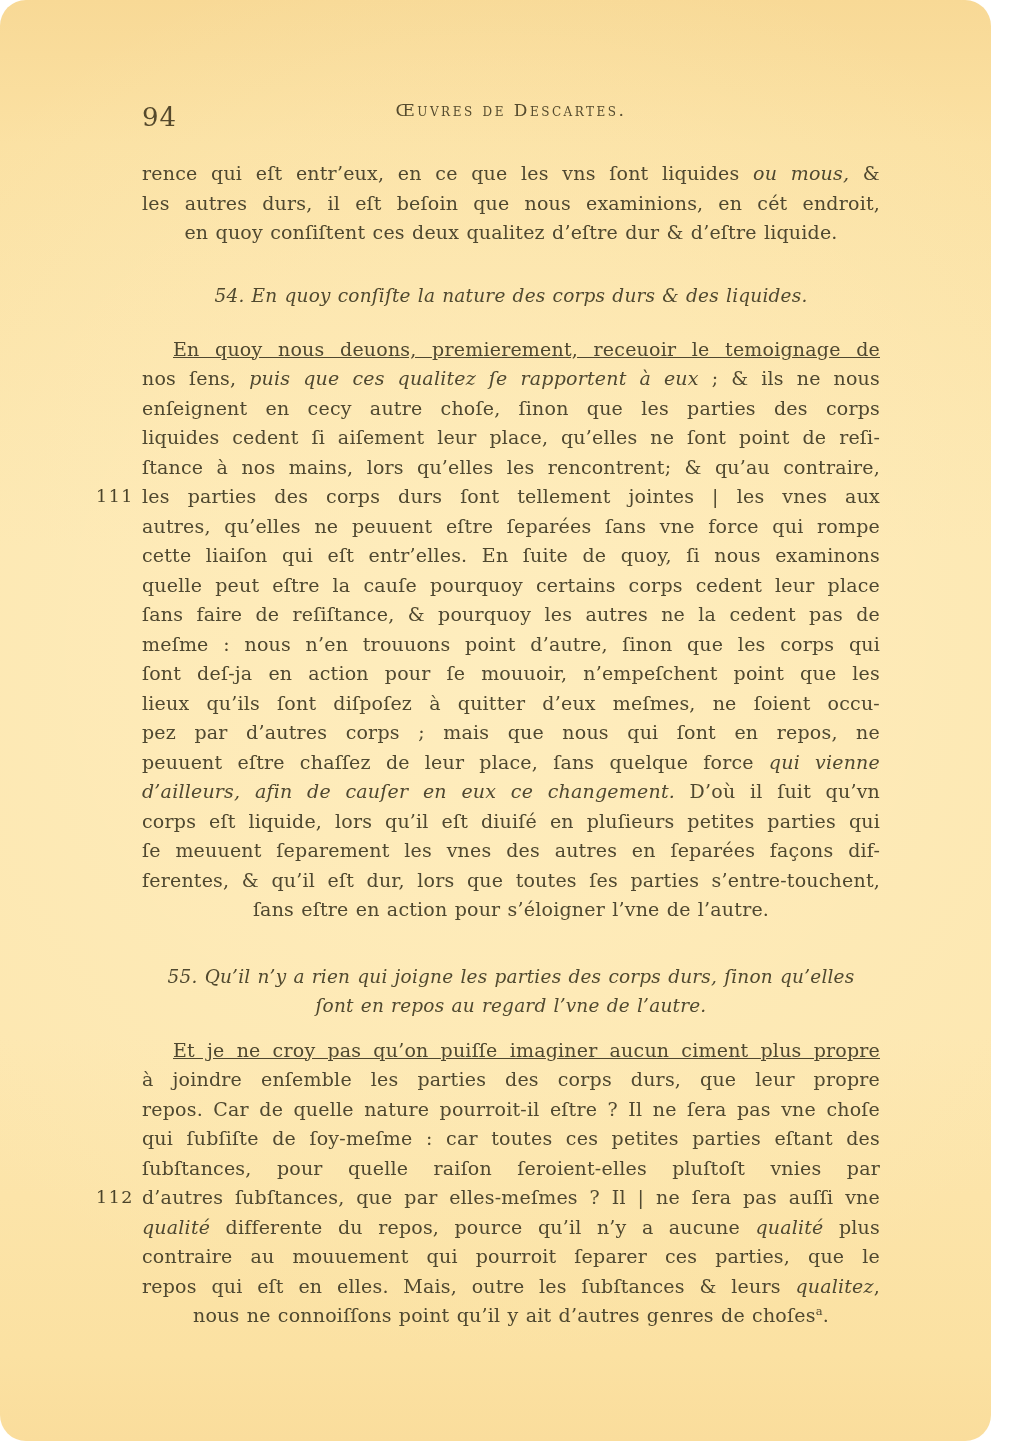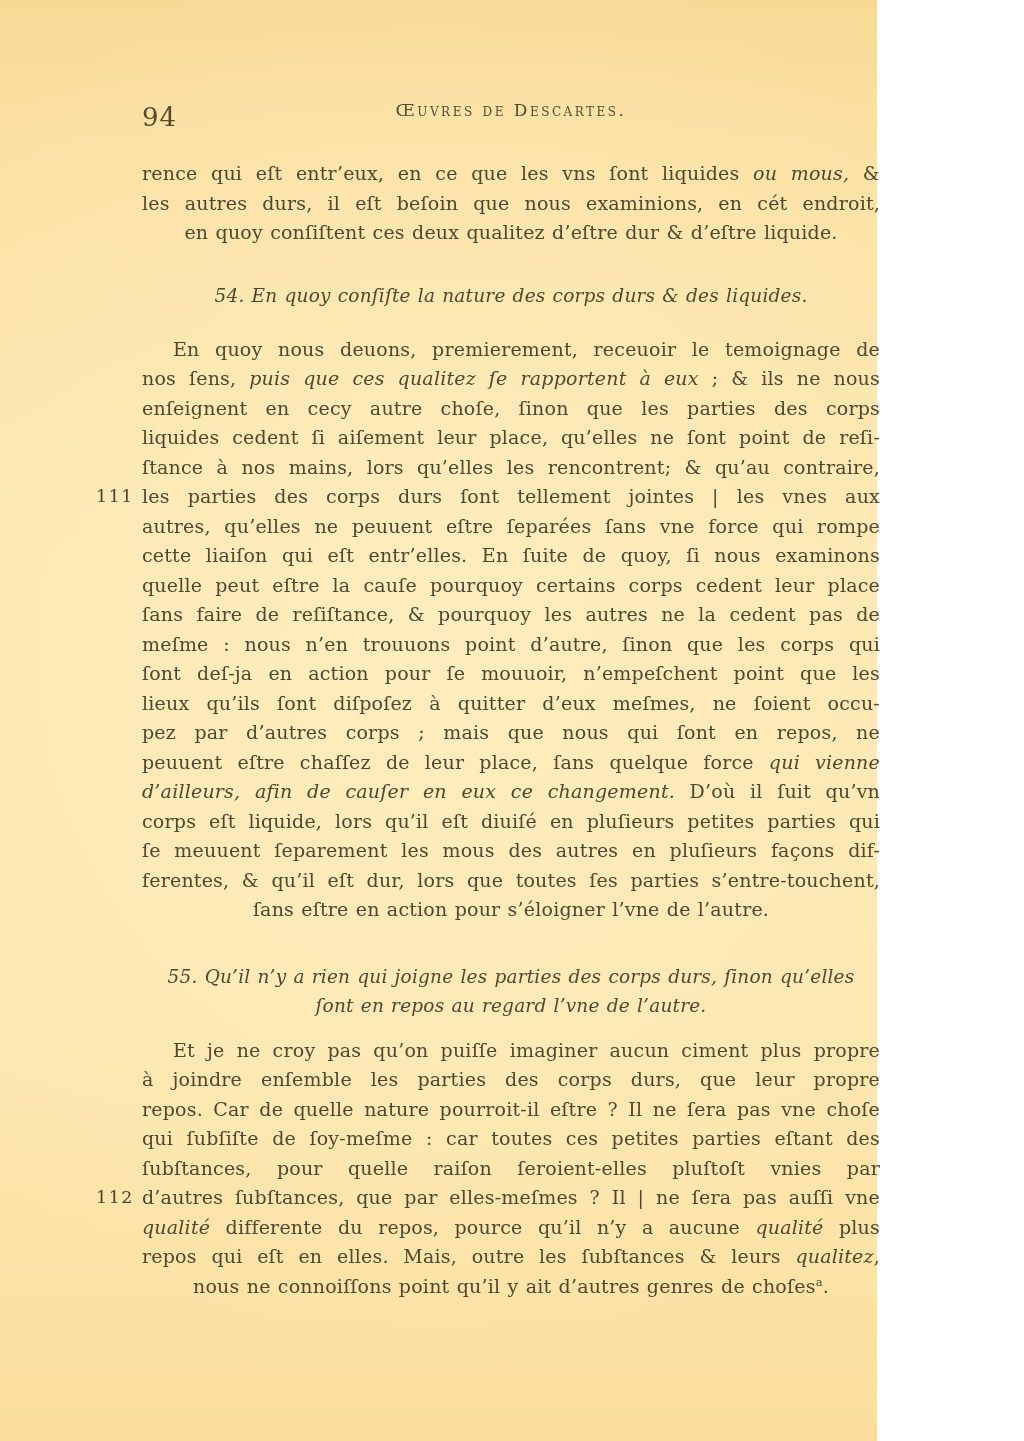--- a/index.html
+++ b/index.html
@@ -2,28 +2,29 @@
 <html><head>
 <meta charset="utf-8">
 <style>
   html, body { margin: 0; padding: 0; }
   body {
     width: 1024px; height: 1441px; overflow: hidden;
     font-family: "DejaVu Serif", "Liberation Serif", serif;
   }
   .page {
     position: relative;
-    width: 877px; height: 1441px;
+    width: 991px; height: 1441px;
     background:
       radial-gradient(ellipse 120% 90% at 50% 42%, rgba(255,240,196,.55) 0%, rgba(253,231,176,.0) 60%),
       linear-gradient(180deg, #f8d torna 0%);
     background:
       radial-gradient(ellipse 120% 80% at 50% 45%, rgba(255,241,199,.6) 0%, rgba(255,241,199,0) 62%),
       linear-gradient(180deg, #f8d996 0%, #fbe1a3 10%, #fde7b0 38%, #fde7b0 72%, #fbe1a2 94%, #fadd9c 100%);
     color: #4f4830;
+    border-radius: 26px;
   }
   .content-col {
     position: relative;
     margin-left: 142px;
     width: 738px;
     padding-top: 100px;
   }
   .running-head {
     position: relative;
     height: 34px;
@@ -41,21 +42,21 @@
   }
   .block { position: relative; }
   .line {
     position: relative;
     line-height: 29.5px; min-height: 29.5px;
     font-size: 19px; letter-spacing: 0.2px;
     word-spacing: 1px;
   }
   .paragraph .line.just { text-align: justify; text-align-last: justify; }
   .paragraph .line.last { text-align: center; }
-  .paragraph.indent .line:first-child { text-indent: 31px; }
+  .paragraph.indent .line:first-child { text-indent: 31px; text-decoration: underline; }
   .heading .line {
     text-align: center; font-style: italic;
     font-size: 18.5px; line-height: 29px; min-height: 29px;
     color: #50492f;
   }
   .b-p1 { margin-top: 25px; }
   .b-h54 { margin-top: 33px; margin-bottom: 25px; }
   .b-h55 { margin-top: 37px; margin-bottom: 16px; }
   .b-fn { margin-top: 31px; }
   .footnote .line {
@@ -99,34 +100,35 @@
           <div class="line just"><span>cette liaiſon qui eſt entr’elles. En ſuite de quoy, ſi nous examinons</span></div>
           <div class="line just"><span>quelle peut eſtre la cauſe pourquoy certains corps cedent leur place</span></div>
           <div class="line just"><span>ſans faire de reſiſtance, &amp; pourquoy les autres ne la cedent pas de</span></div>
           <div class="line just"><span>meſme : nous n’en trouuons point d’autre, ſinon que les corps qui</span></div>
           <div class="line just"><span>ſont deſ-ja en action pour ſe mouuoir, n’empeſchent point que les</span></div>
           <div class="line just"><span>lieux qu’ils ſont diſpoſez à quitter d’eux meſmes, ne ſoient occu-</span></div>
           <div class="line just"><span>pez par d’autres corps ; mais que nous qui ſont en repos, ne</span></div>
           <div class="line just"><span>peuuent eſtre chaſſez de leur place, ſans quelque force </span><span class="it">qui vienne</span></div>
           <div class="line just"><span class="it">d’ailleurs, afin de cauſer en eux ce changement.</span><span> D’où il ſuit qu’vn</span></div>
           <div class="line just"><span>corps eſt liquide, lors qu’il eſt diuiſé en pluſieurs petites parties qui</span></div>
-          <div class="line just"><span>ſe meuuent ſeparement les mous des autres en pluſieurs façons dif-</span></div>
+          <div class="line just"><span>ſe meuuent ſeparement les vnes des autres en ſeparées façons dif-</span></div>
           <div class="line just"><span>ferentes, &amp; qu’il eſt dur, lors que toutes ſes parties s’entre-touchent,</span></div>
           <div class="line last"><span>ſans eſtre en action pour s’éloigner l’vne de l’autre.</span></div>
         </div>
         <div class="block heading b-h55">
           <div class="line"><span class="it">55. Qu’il n’y a rien qui joigne les parties des corps durs, ſinon qu’elles</span></div>
           <div class="line"><span class="it">ſont en repos au regard l’vne de l’autre.</span></div>
         </div>
         <div class="block paragraph indent">
           <div class="line just"><span>Et je ne croy pas qu’on puiſſe imaginer aucun ciment plus propre</span></div>
           <div class="line just"><span>à joindre enſemble les parties des corps durs, que leur propre</span></div>
           <div class="line just"><span>repos. Car de quelle nature pourroit-il eſtre ? Il ne ſera pas vne choſe</span></div>
           <div class="line just"><span>qui ſubſiſte de ſoy-meſme : car toutes ces petites parties eſtant des</span></div>
           <div class="line just"><span>ſubſtances, pour quelle raiſon ſeroient-elles pluſtoſt vnies par</span></div>
           <div class="line just"><span class="margin-note">112</span><span>d’autres ſubſtances, que par elles-meſmes ? Il | ne ſera pas auſſi vne</span></div>
           <div class="line just"><span class="it">qualité</span><span> differente du repos, pource qu’il n’y a aucune </span><span class="it">qualité</span><span> plus</span></div>
+          <div class="line just"><span>contraire au mouuement qui pourroit ſeparer ces parties, que le</span></div>
           <div class="line just"><span>repos qui eſt en elles. Mais, outre les ſubſtances &amp; leurs </span><span class="it">qualitez</span><span>,</span></div>
           <div class="line last"><span>nous ne connoiſſons point qu’il y ait d’autres genres de choſes</span><span class="sup">a</span><span>.</span></div>
         </div>
       </div>
   </div>
 </div>
 
 </body></html>

